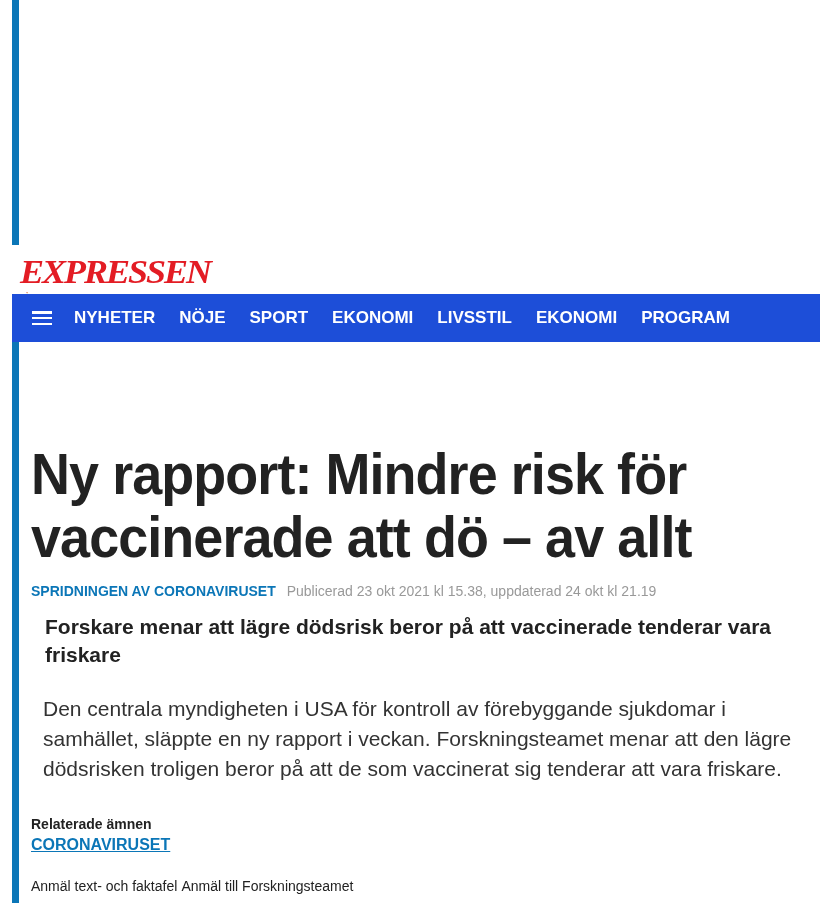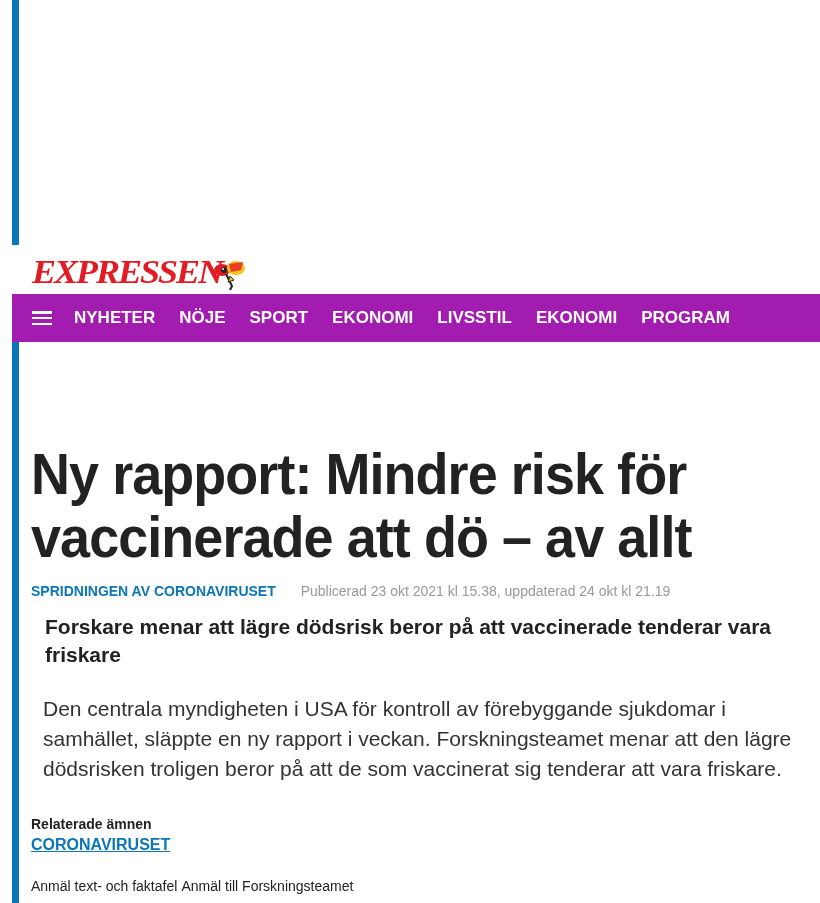--- a/index.html
+++ b/index.html
@@ -1,28 +1,28 @@
 <!DOCTYPE html>
 <html><head>
 <meta charset="utf-8">
 <style>
   html, body { margin: 0; padding: 0; background: #ffffff; }
   body { width: 820px; height: 903px; position: relative; overflow: hidden; font-family: "Liberation Sans", sans-serif; }
   .leftbar-top { position: absolute; left: 12px; top: 0; width: 7px; height: 245px; background: #0b76b7; }
   .leftbar-bottom { position: absolute; left: 12px; top: 342px; width: 7px; height: 561px; background: #0b76b7; }
-  .logo { position: absolute; left: 32px; top: 254px; height: 40px; display: flex; align-items: flex-start; }
+  .logo { position: absolute; left: 20px; top: 254px; height: 40px; display: flex; align-items: flex-start; flex-direction: column; }
   .logo-text { font-family: "Liberation Serif", serif; font-weight: bold; font-style: italic; font-size: 36px; color: #e31c24; letter-spacing: -2px; line-height: 36px; transform: scaleY(0.95); }
   .logo-wasp { width: 34px; height: 36px; margin-left: -10px; margin-top: 2px; }
-  .nav { position: absolute; left: 12px; top: 294px; width: 808px; height: 48px; background: #a21caf; display: flex; align-items: center; }
+  .nav { position: absolute; left: 12px; top: 294px; width: 808px; height: 48px; background: #1d4ed8; display: flex; align-items: center; }
   .hamburger { width: 20px; height: 14px; margin-left: 20px; margin-right: 22px; display: flex; flex-direction: column; justify-content: space-between; cursor: pointer; }
   .hamburger span { display: block; height: 2.5px; background: #ffffff; }
   .nav-item { color: #ffffff; font-weight: bold; font-size: 17px; margin-right: 24px; letter-spacing: 0px; cursor: pointer; }
   .headline { position: absolute; left: 31px; top: 442px; width: 760px; font-family: "Liberation Sans", sans-serif; font-weight: bold; font-size: 58px; line-height: 63px; color: #222222; letter-spacing: -1px; transform: scaleX(0.93); transform-origin: left top; margin: 0; }
   .meta { position: absolute; left: 31px; top: 583px; font-size: 14px; white-space: nowrap; }
-  .meta .category { color: #0b76b7; font-weight: bold; margin-right: 21px; cursor: pointer; }
+  .meta .category { color: #0b76b7; font-weight: bold; margin-right: 7px; cursor: pointer; }
   .meta .dates { color: #999999; }
   .lead { position: absolute; left: 45px; top: 613px; width: 760px; font-size: 21px; line-height: 28px; font-weight: bold; color: #222222; margin: 0; }
   .body-text { position: absolute; left: 31px; top: 682px; width: 760px; font-size: 21px; line-height: 30px; color: #333333; margin: 12px; }
   .related-label { position: absolute; left: 31px; top: 816px; font-size: 14px; font-weight: bold; color: #222222; }
   .related-link { position: absolute; left: 31px; top: 836px; font-size: 16px; font-weight: bold; color: #0b76b7; cursor: pointer; text-decoration: underline; }
   .report-links { position: absolute; left: 31px; top: 878px; font-size: 14px; color: #222222; white-space: nowrap; }
   .report-links span { cursor: pointer; margin-right: 1px; }
 </style>
 </head>
 <body>

